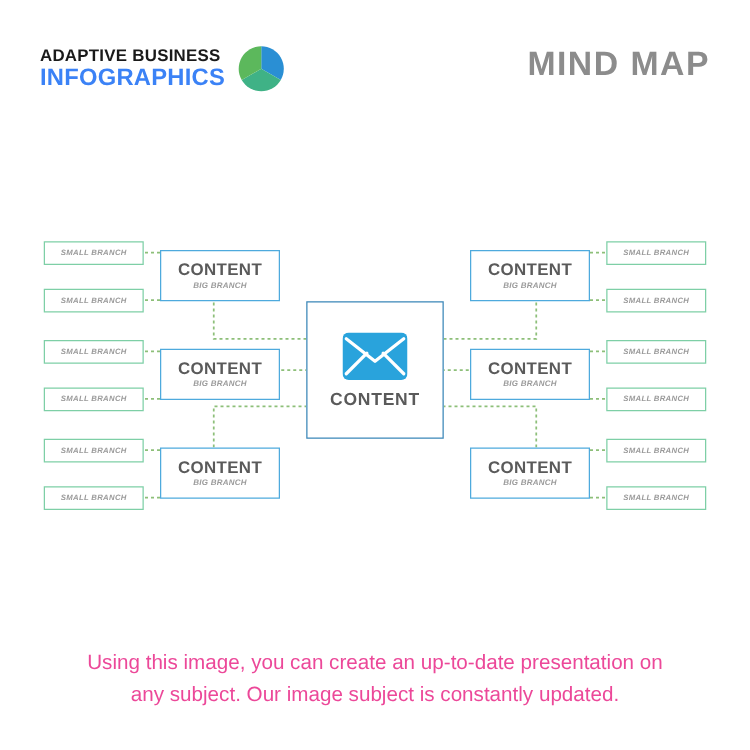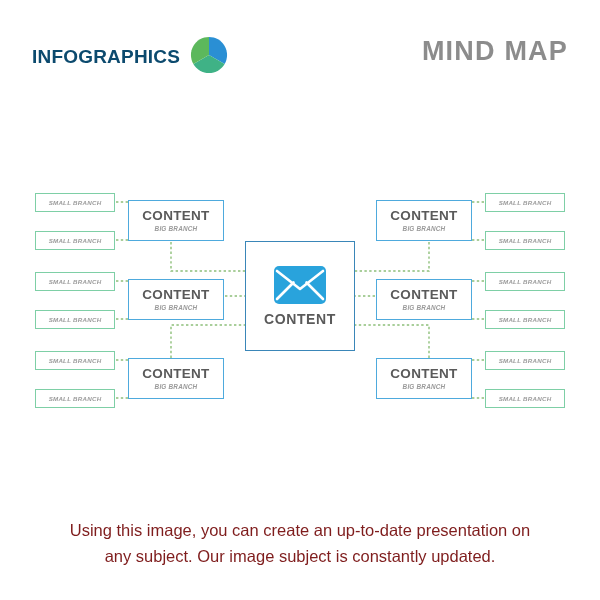--- a/index.html
+++ b/index.html
@@ -36,21 +36,21 @@
     font-size: 13.5px;
     font-weight: bold;
     letter-spacing: 0.2px;
     color: #1a1a1a;
     white-space: nowrap;
   }
   #logo-line2 {
     font-size: 19px;
     font-weight: bold;
     letter-spacing: 0.2px;
-    color: #0c4a6e;
+    color: #3b82f6;
     white-space: nowrap;
     margin-top: 2px;
   }
   #logo-mark {
     margin-left: 10px;
     width: 38px; height: 38px;
     flex: 0 0 auto;
   }
   #page-title {
     position: absolute;
@@ -149,31 +149,32 @@
   }
 
   
   #caption {
     position: absolute;
     left: 30px; top: 518px;
     width: 540px;
     text-align: center;
     font-size: 16.5px;
     line-height: 1.55;
-    color: #7f1d1d;
+    color: #ec4899;
   }
   #caption span { display: block; }
 </style>
 </head>
 <body>
 
 <div id="header">
 
   <div id="logo">
     <div id="logo-text">
+      <div id="logo-line1">ADAPTIVE BUSINESS</div>
       <div id="logo-line2">INFOGRAPHICS</div>
     </div>
     <svg id="logo-mark" viewBox="0 0 40 40">
 
       <path d="M20 20 L20 1 A19 19 0 0 1 36.45 29.5 Z" fill="#2a8fd4"></path>
 
       <path d="M20 20 L36.45 29.5 A19 19 0 0 1 3.55 29.5 Z" fill="#3fb286"></path>
 
       <path d="M20 20 L3.55 29.5 A19 19 0 0 1 20 1 Z" fill="#5cb85c"></path>
     </svg>

